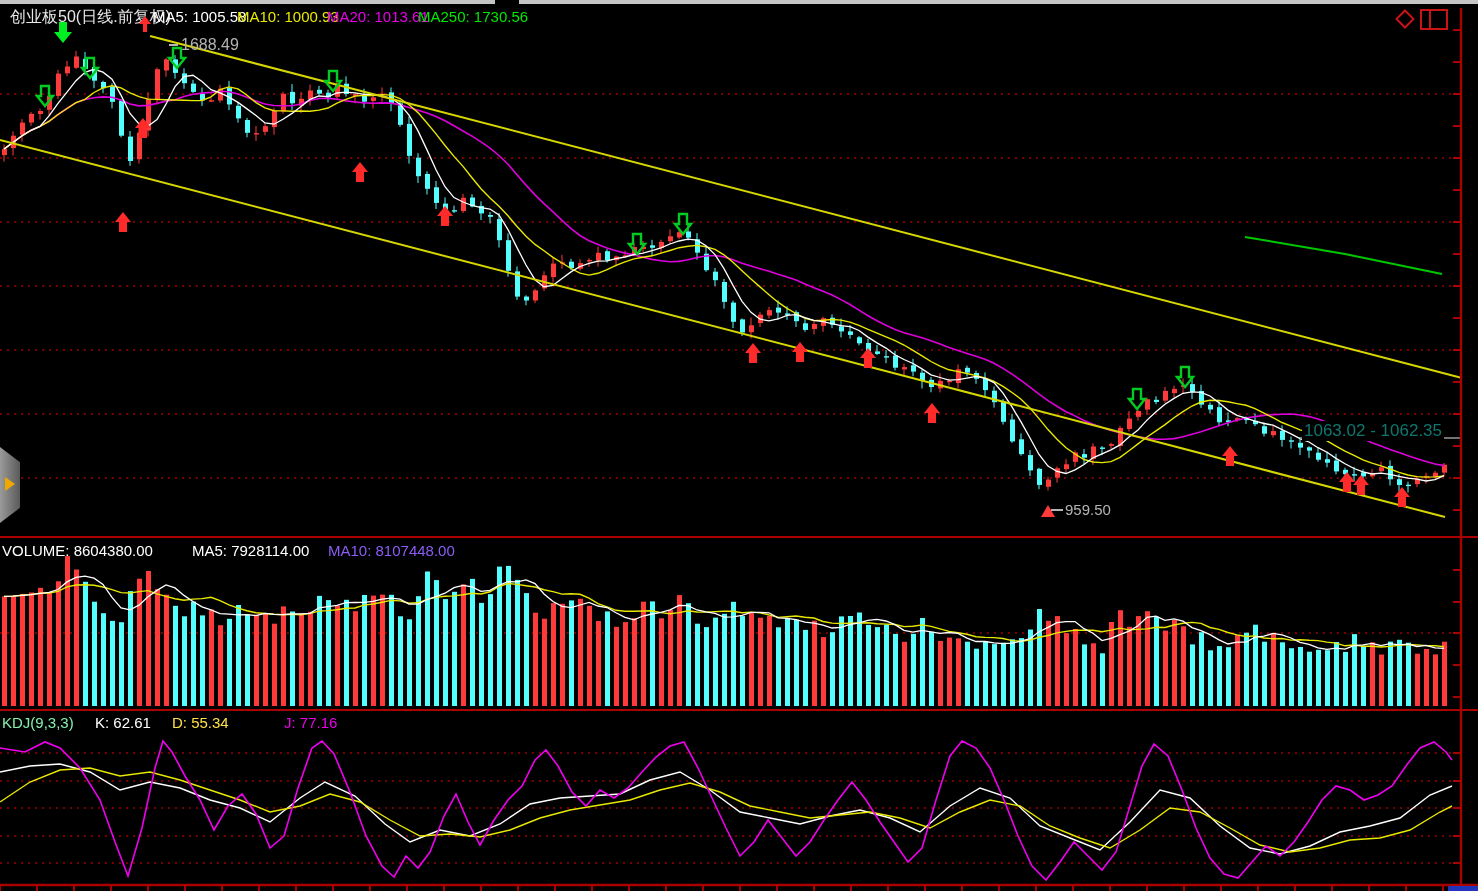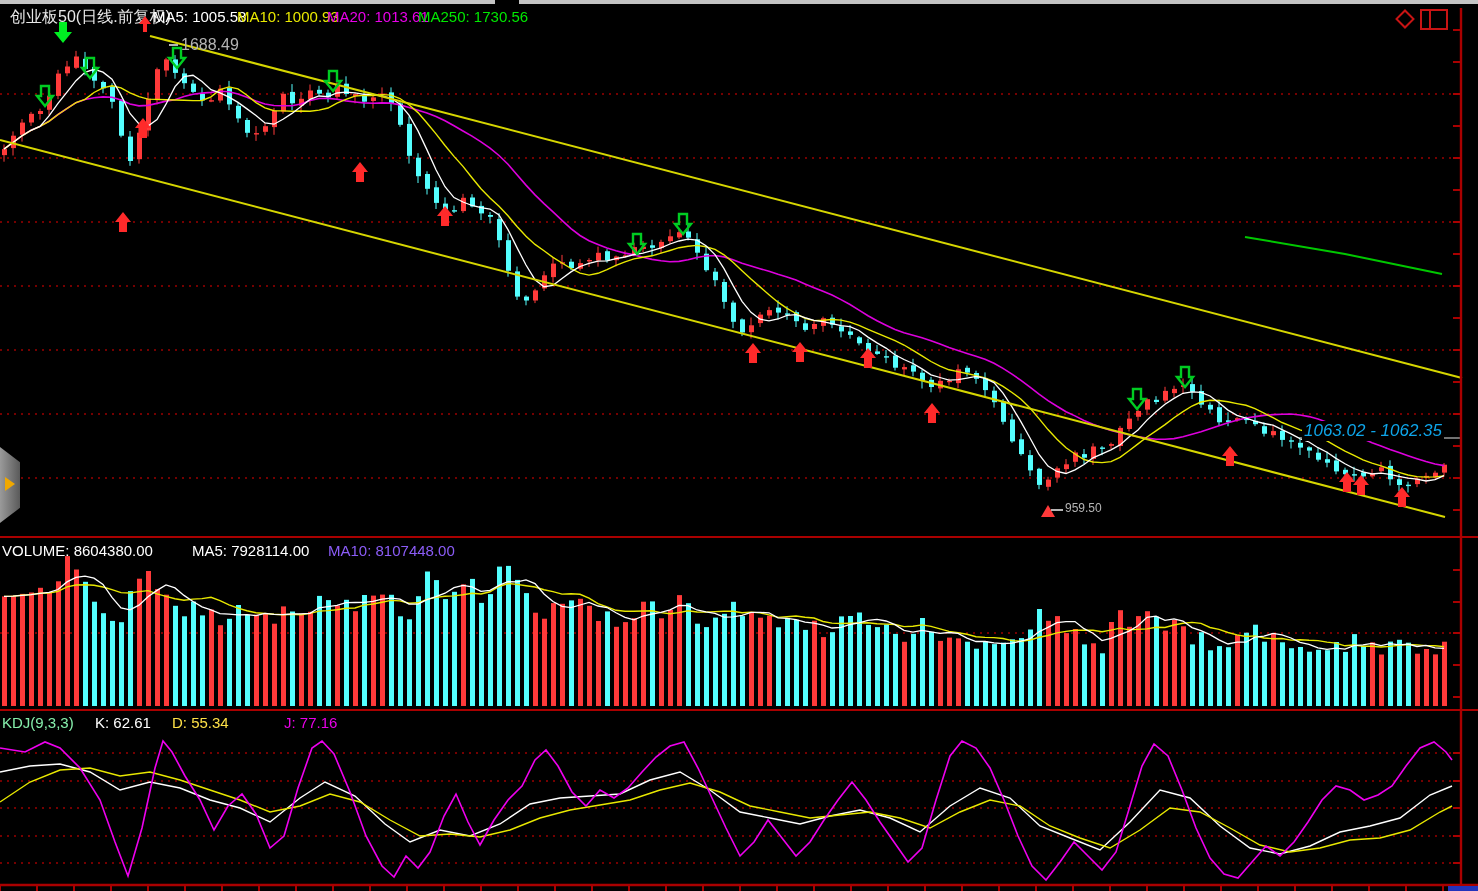--- a/index.html
+++ b/index.html
@@ -26,23 +26,23 @@
   .vol-v{left:2px;color:#ffffff;}
   .vol-ma5{left:192px;color:#ffffff;}
   .vol-ma10{left:328px;color:#8b5cf6;}
   #kdj-hdr{left:0;top:713px;width:700px;height:19px;font-size:15px;line-height:19px;}
   .kdj-n{left:2px;color:#86efac;}
   .kdj-k{left:95px;color:#ffffff;}
   .kdj-d{left:172px;color:#fde047;}
   .kdj-j{left:248px;color:#e800e8;margin-left:36px;}
   #high-label{left:181px;top:36px;color:#b4b4b4;font-size:16px;}
   #high-dash{left:169px;top:44px;width:9px;height:2px;background:#b4b4b4;}
-  #low-label{left:1065px;top:501px;color:#b4b4b4;font-size:12px;}
+  #low-label{left:1065px;top:501px;color:#b4b4b4;font-size:15px;}
   #low-dash{left:1051px;top:509px;width:12px;height:2px;background:#b4b4b4;}
-  #cur-label{left:1302px;top:421px;color:#0ea5e9;font-size:17px;background:#000;padding:0 2px;z-index:6;font-style:italic;}
+  #cur-label{left:1302px;top:421px;color:#0f766e;font-size:17px;background:#000;padding:0 2px;z-index:6;}
   #left-handle{left:0;top:447px;width:20px;height:76px;z-index:7;
      background:linear-gradient(90deg,#9a9a9a,#5a5a5a);
      clip-path:polygon(0 0,100% 20%,100% 80%,0 100%);}
   #left-handle .tri{position:absolute;left:5px;top:30px;width:0;height:0;
      border-top:7px solid transparent;border-bottom:7px solid transparent;border-left:10px solid #f0a800;}
   #blue-corner{left:1448px;top:886px;width:30px;height:5px;background:#2233bb;}
   #chart-canvas{left:0;top:0;width:1478px;height:891px;z-index:1;}
   svg{position:absolute;left:0;top:0;}
   .lbl,.abs{z-index:5;}
 </style>

